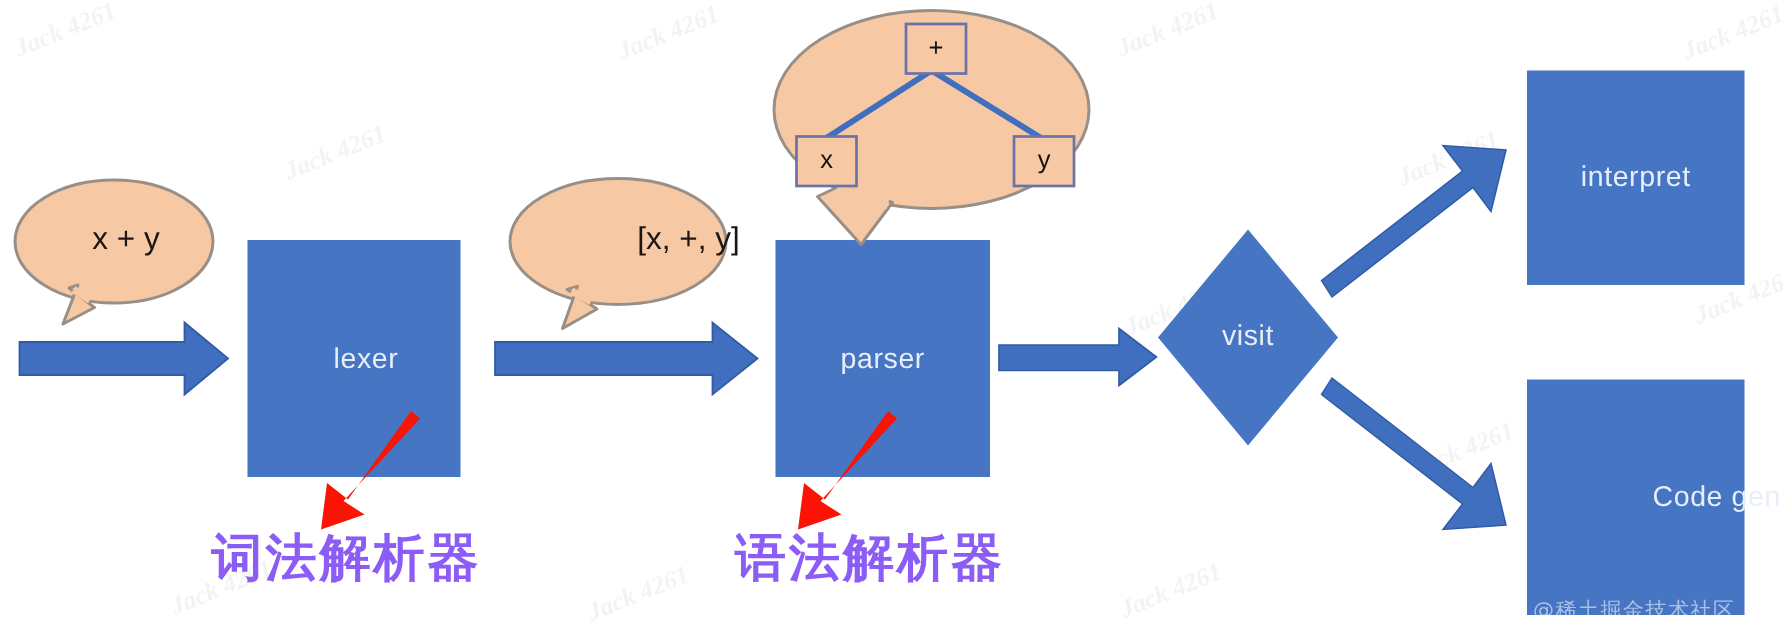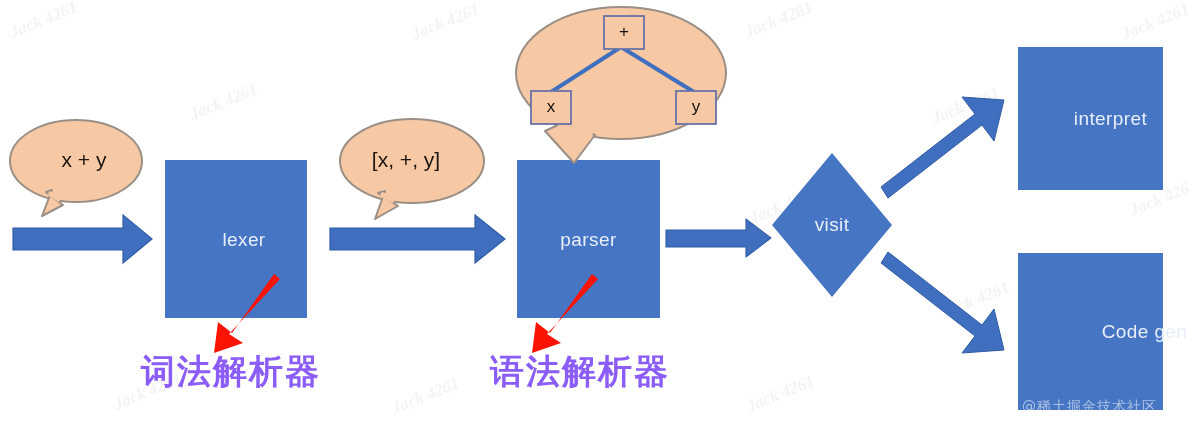--- a/index.html
+++ b/index.html
@@ -165,27 +165,27 @@
       <path d="M592,274 L550,333 L536,322 L532,353 L561,343 L547,334 L598,279 Z" fill="#fb1405"></path>
     </g>
   </svg>
 
   <div class="node-label" style="left:165px; top:229px; width:158px;">lexer</div>
 
   <div class="node-label" style="left:772px; top:214px; width:120px;">visit</div>
 
   <div class="node-label" style="left:517px; top:229px; width:143px;">parser</div>
 
-  <div class="node-label" style="left:1018px; top:108px; width:145px;padding-left:20px;">interpret</div>
+  <div class="node-label" style="left:1018px; top:108px; width:145px;">interpret</div>
 
   <div class="node-label" style="left:1062px; top:321px; width:165px;">Code gen</div>
 
   <div class="bubble-text" style="left:10px; top:148px; width:148px;">x + y</div>
 
-  <div class="bubble-text" style="left:320px; top:148px; width:172px;">[x, +, y]</div>
+  <div class="bubble-text" style="left:340px; top:148px; width:172px;padding-left:33px;">[x, +, y]</div>
 
   <div class="ast-text" style="left:604px; top:22px; width:40px;">+</div>
 
   <div class="ast-text" style="left:531px; top:97px; width:40px;">x</div>
 
   <div class="ast-text" style="left:676px; top:97px; width:40px;">y</div>
 
   <div class="cn-label" style="left:141px; top:349px;">词法解析器</div>
 
   <div class="cn-label" style="left:490px; top:349px;font-family:Liberation Serif, serif;">语法解析器</div>

